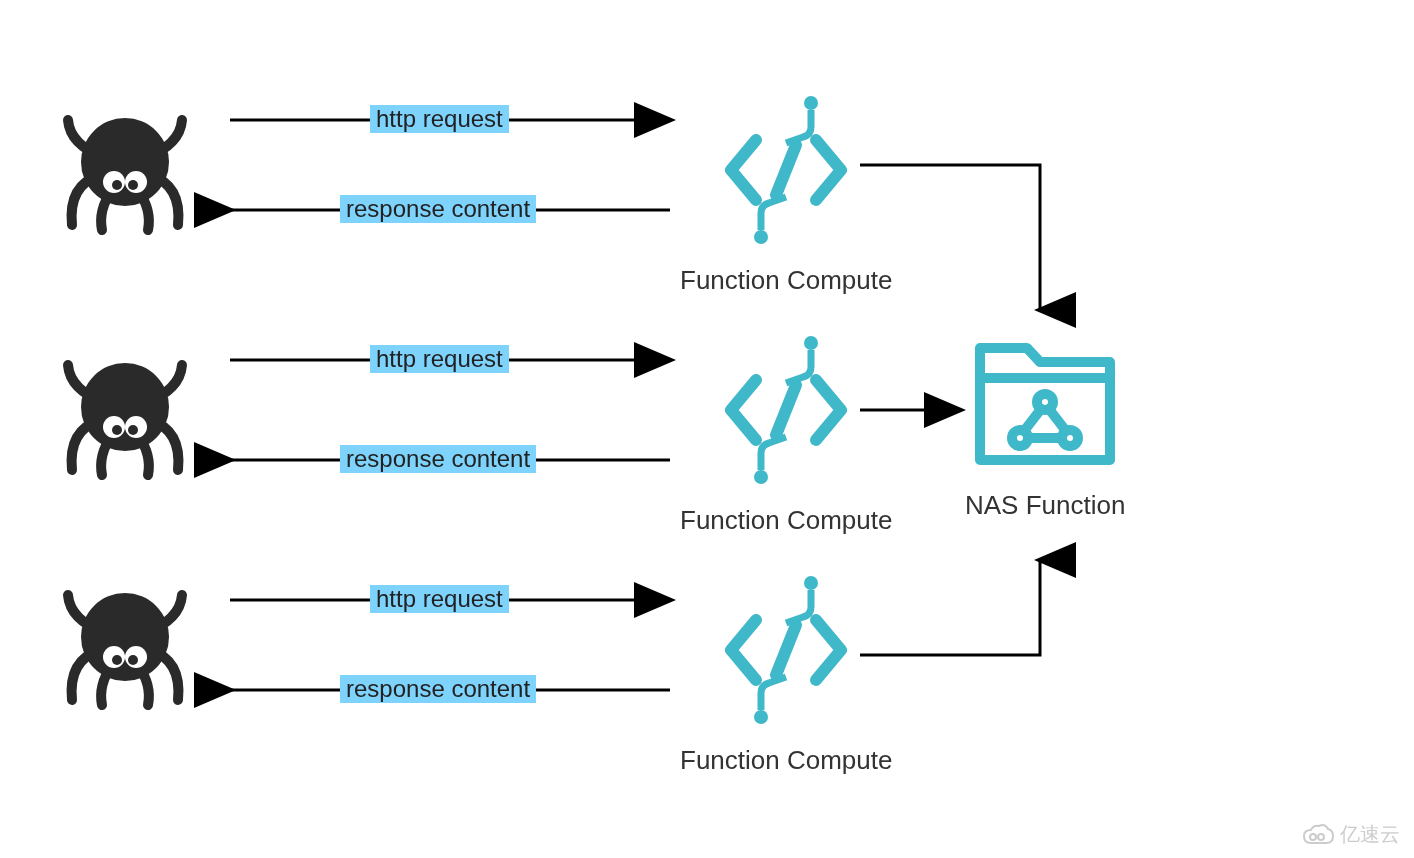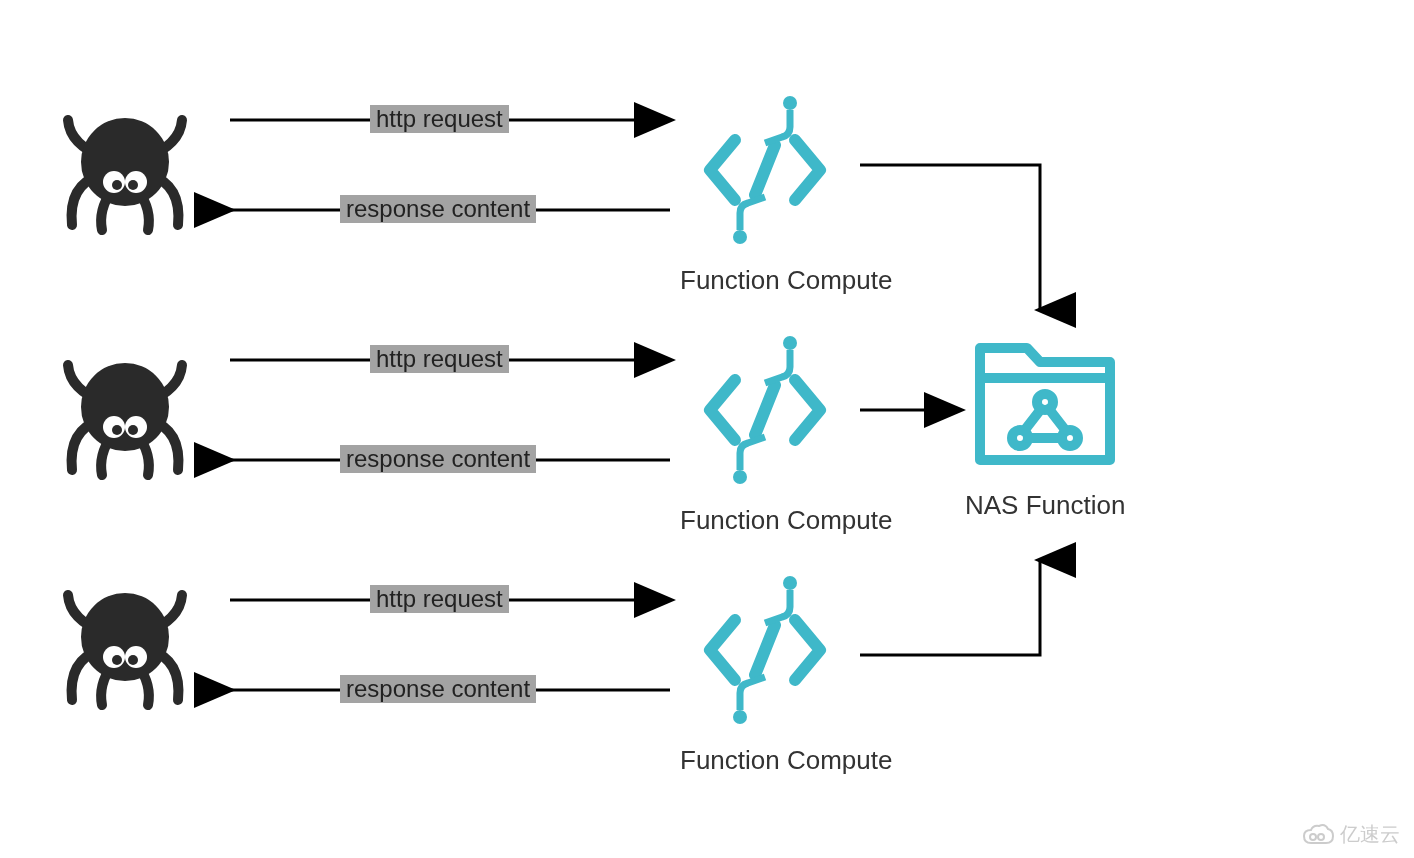--- a/index.html
+++ b/index.html
@@ -12,31 +12,32 @@
     }
     .diagram {
       position: relative;
       width: 100%;
       height: 100%;
     }
     .node {
       position: absolute;
       display: flex;
       flex-direction: column;
+      align-items: center;
     }
     .node-label {
       font-size: 26px;
       color: #333;
       margin-top: 10px;
     }
     .arrow-label {
       position: absolute;
       font-size: 24px;
       color: #222;
-      background: #a3a3a3;
+      background: #7dd3fc;
       padding: 0 6px;
       white-space: nowrap;
     }
     svg.connectors {
       position: absolute;
       top: 0; left: 0;
       width: 1414px;
       height: 858px;
       pointer-events: none;
     }

